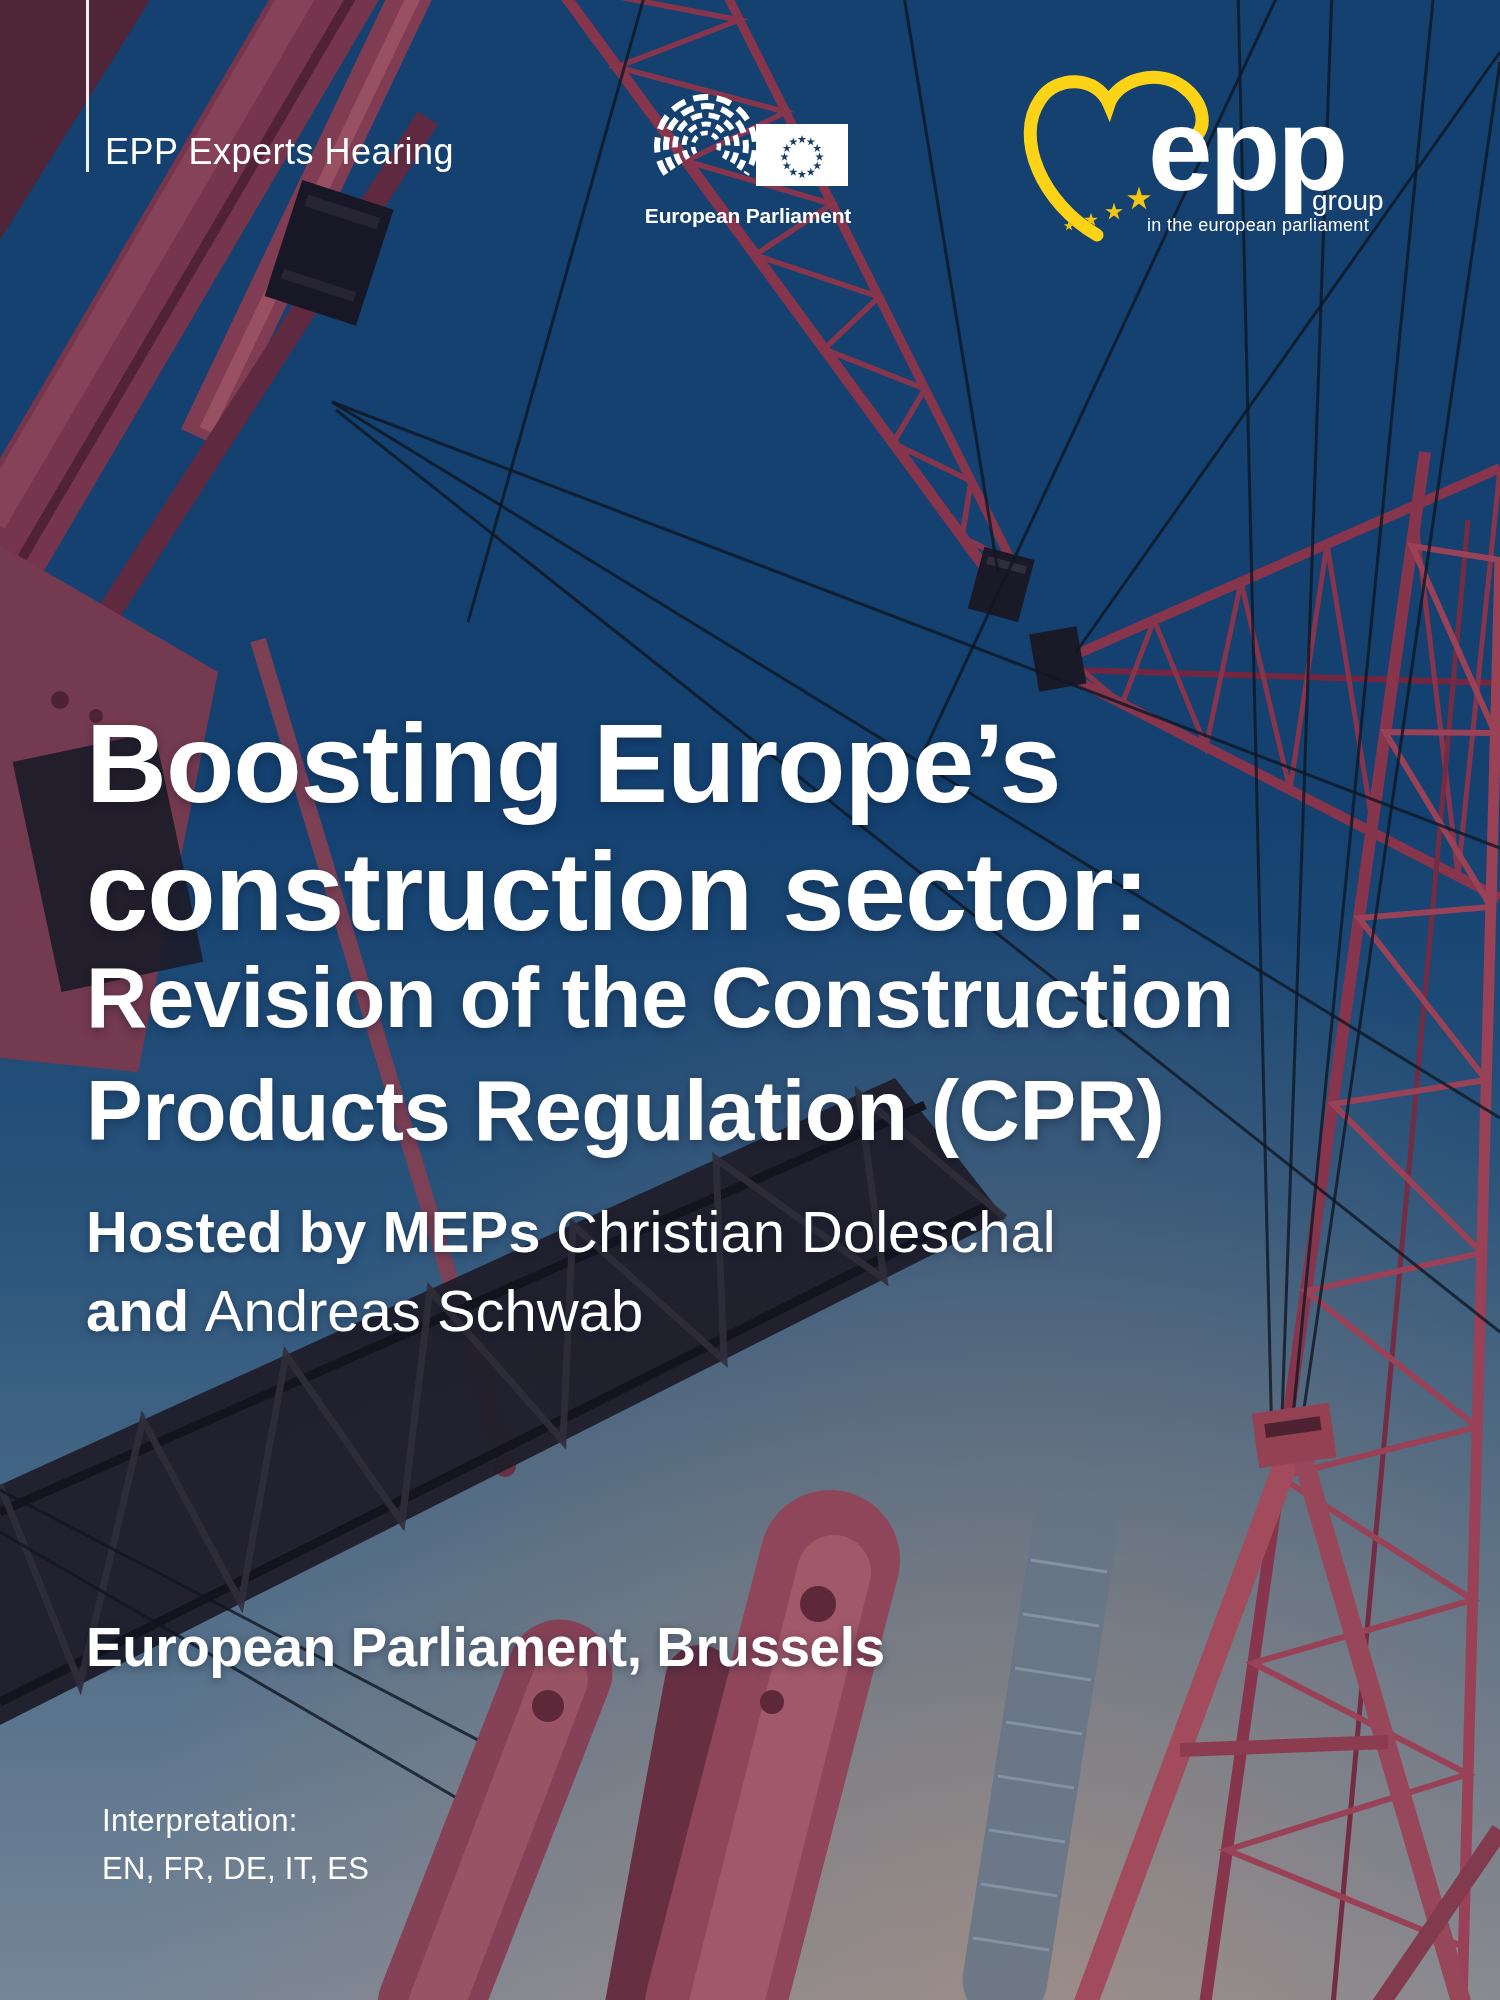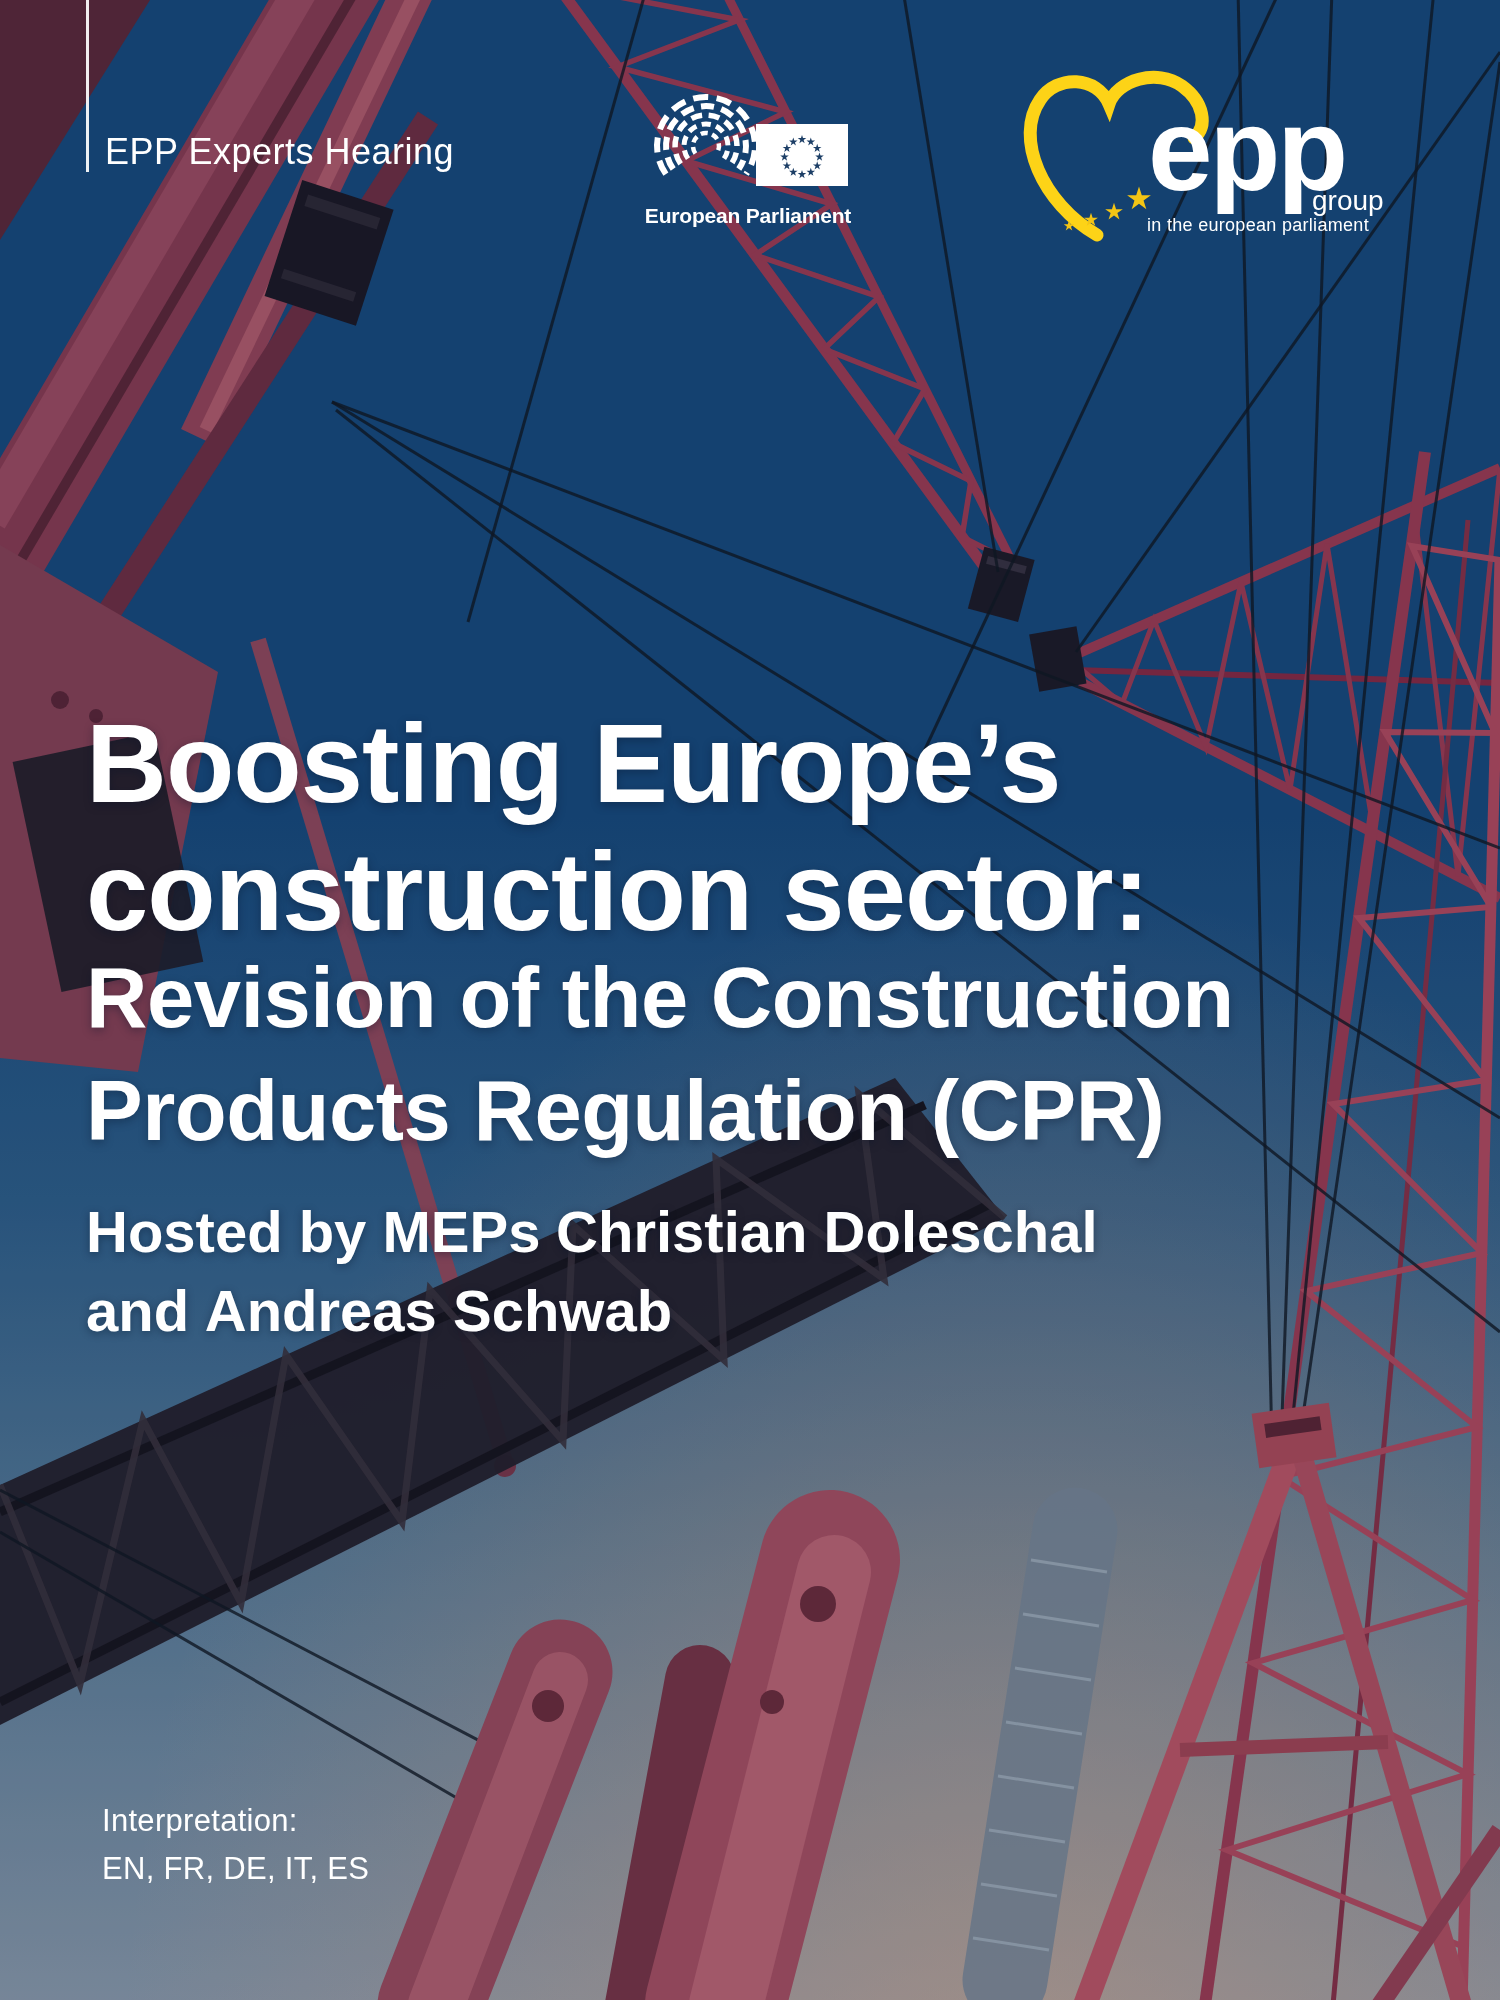--- a/index.html
+++ b/index.html
@@ -21,21 +21,21 @@
   .cable{stroke:#10151D;stroke-width:3;fill:none;opacity:.8;}
 
   
   .abs{position:absolute;}
   .kicker-rule{left:86px;top:0;width:3px;height:172px;background:rgba(255,255,255,.92);}
   .kicker{left:105px;top:131px;font-size:36px;font-weight:400;letter-spacing:.5px;}
   .title{left:86px;top:700px;font-size:112px;line-height:128px;font-weight:700;letter-spacing:-1px;text-shadow:0 3px 10px rgba(5,18,40,.35);}
   .subtitle{left:86px;top:941px;font-size:85px;line-height:113px;font-weight:700;letter-spacing:-.5px;text-shadow:0 3px 10px rgba(5,18,40,.35);}
   .hosts{left:86px;top:1192px;font-size:58px;line-height:79px;text-shadow:0 2px 8px rgba(5,18,40,.4);}
   .hosts .lt{font-weight:700;margin-right:.27em;}
-  .hosts .bd{font-weight:700;}
+  .hosts .bd{font-weight:400;}
   .schedule{left:86px;top:1455px;font-size:55px;line-height:77px;font-weight:700;letter-spacing:-.5px;white-space:pre-wrap;text-shadow:0 2px 8px rgba(5,18,40,.4);}
   .interp{left:102px;top:1797px;font-size:31px;line-height:48px;font-weight:400;letter-spacing:.3px;}
 
   
   .ep-logo{left:628px;top:88px;}
   .epp-logo{left:1012px;top:38px;}
   .ep-arc{fill:none;stroke:#fff;}
   .eu-star{fill:var(--star-blue,#1C3E66);}
   .epp-heart{fill:none;stroke:var(--epp-yellow,#FDD317);stroke-width:13;stroke-linecap:round;}
   .epp-star{fill:#F3C515;}
@@ -228,20 +228,21 @@
     <div>Revision of the Construction</div>
     <div>Products Regulation (CPR)</div>
   </div>
 
   <div class="abs hosts">
     <div><span class="lt">Hosted by MEPs</span><span class="bd">Christian Doleschal</span></div>
     <div><span class="lt">and</span><span class="bd">Andreas Schwab</span></div>
   </div>
 
   <div class="abs schedule">
+    <div>European Parliament, Brussels</div>
     
   </div>
 
   <div class="abs interp">
     <div>Interpretation:</div>
     <div>EN, FR, DE, IT, ES</div>
   </div>
 
 </div>
 

